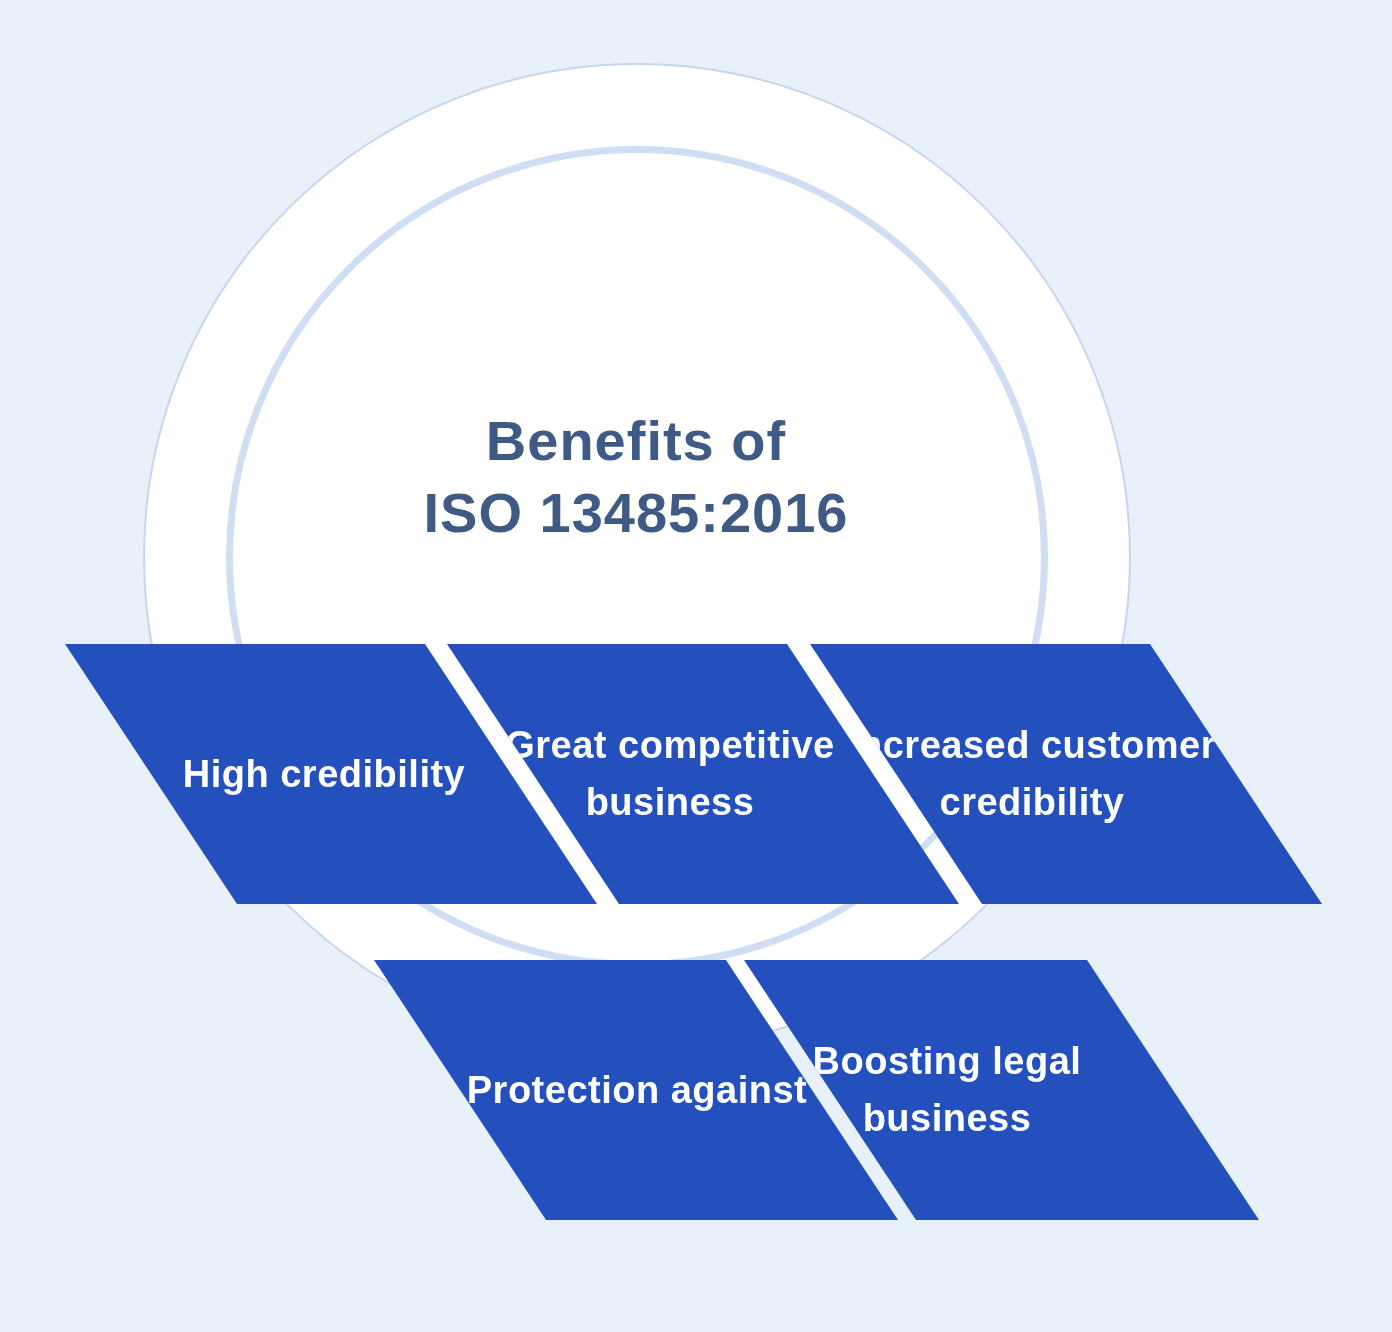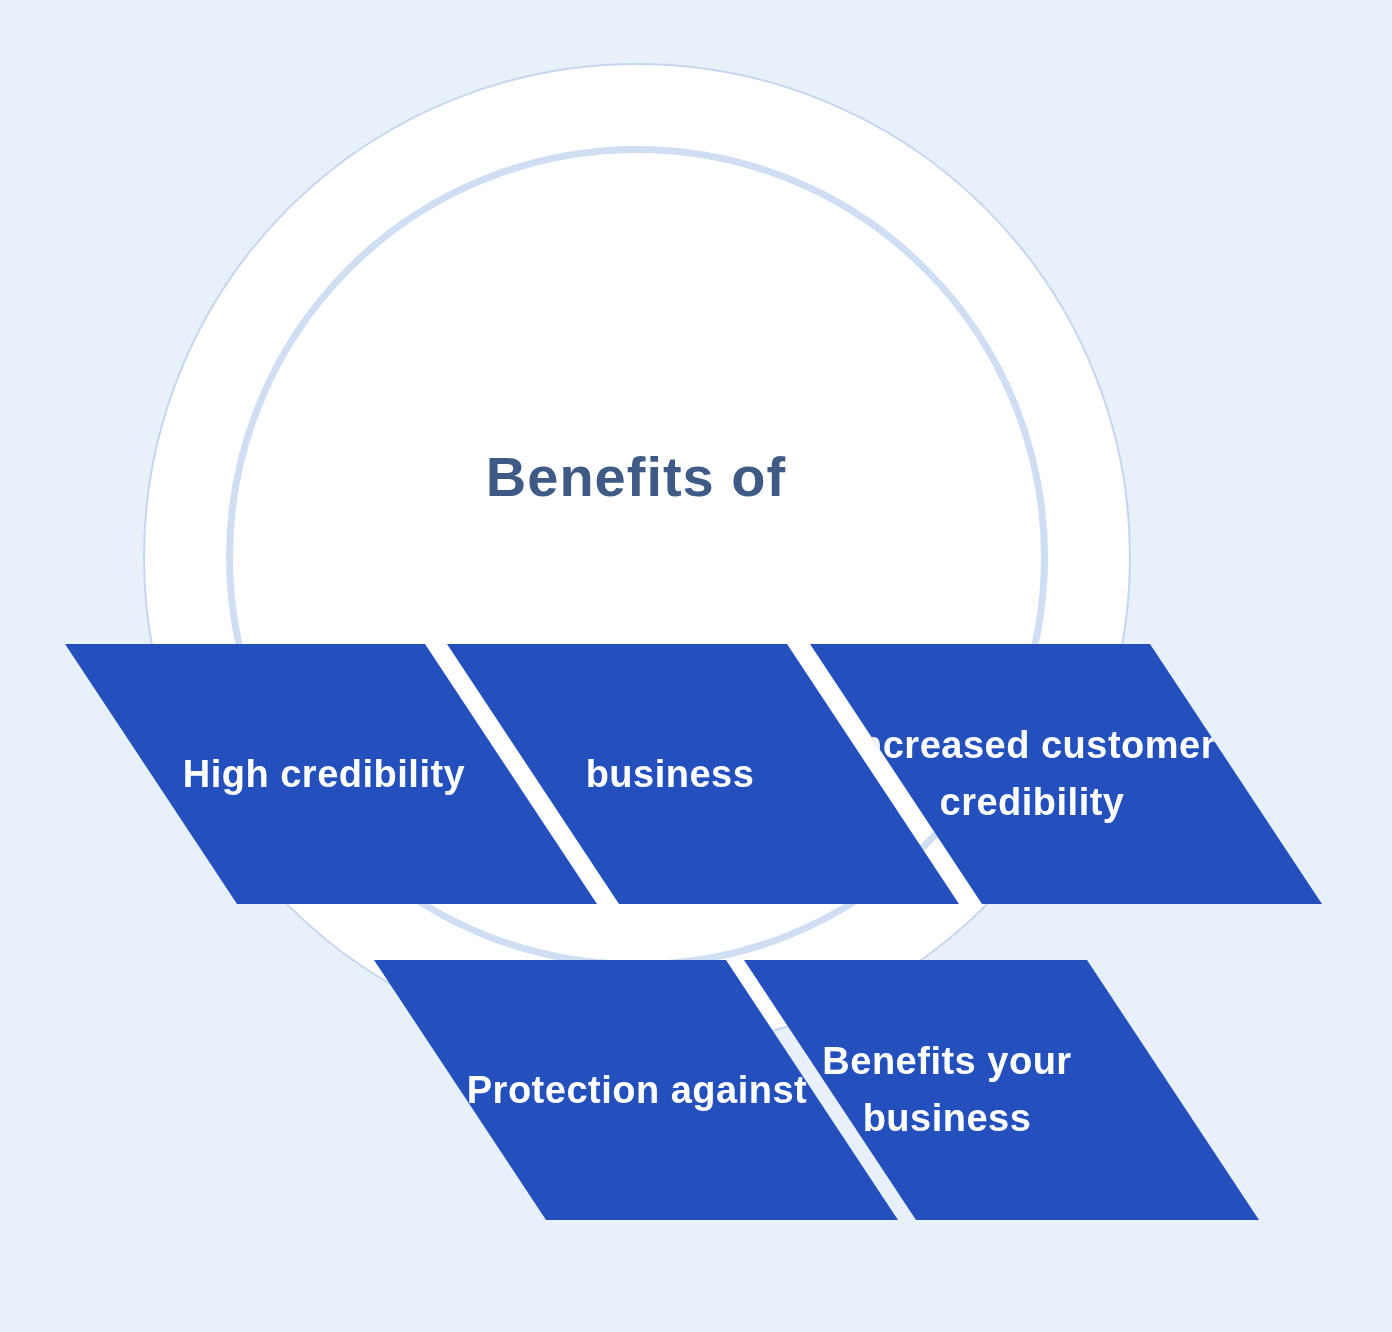--- a/index.html
+++ b/index.html
@@ -85,47 +85,49 @@
 </head>
 <body>
 
 <div class="canvas">
 
   <div class="circle-outer"></div>
   <div class="circle-ring"></div>
 
   <div class="title">
     <div>Benefits of</div>
+    <div>ISO 13485:2016</div>
   </div>
 
   <div class="card p1">
     <div class="benefit-text">
       <div>High credibility</div>
     </div>
   </div>
 
   <div class="card p2">
     <div class="benefit-text">
+      <div>Great competitive</div>
       <div>business</div>
     </div>
   </div>
 
   <div class="card p3">
     <div class="benefit-text">
       <div>Increased customer</div>
       <div>credibility</div>
     </div>
   </div>
 
   <div class="card p4">
     <div class="benefit-text">
       <div>Protection against</div>
     </div>
   </div>
 
   <div class="card p5">
     <div class="benefit-text">
-      <div>Benefits your</div>
+      <div>Boosting legal</div>
       <div>business</div>
     </div>
   </div>
 
 </div>
 
 </body></html>

